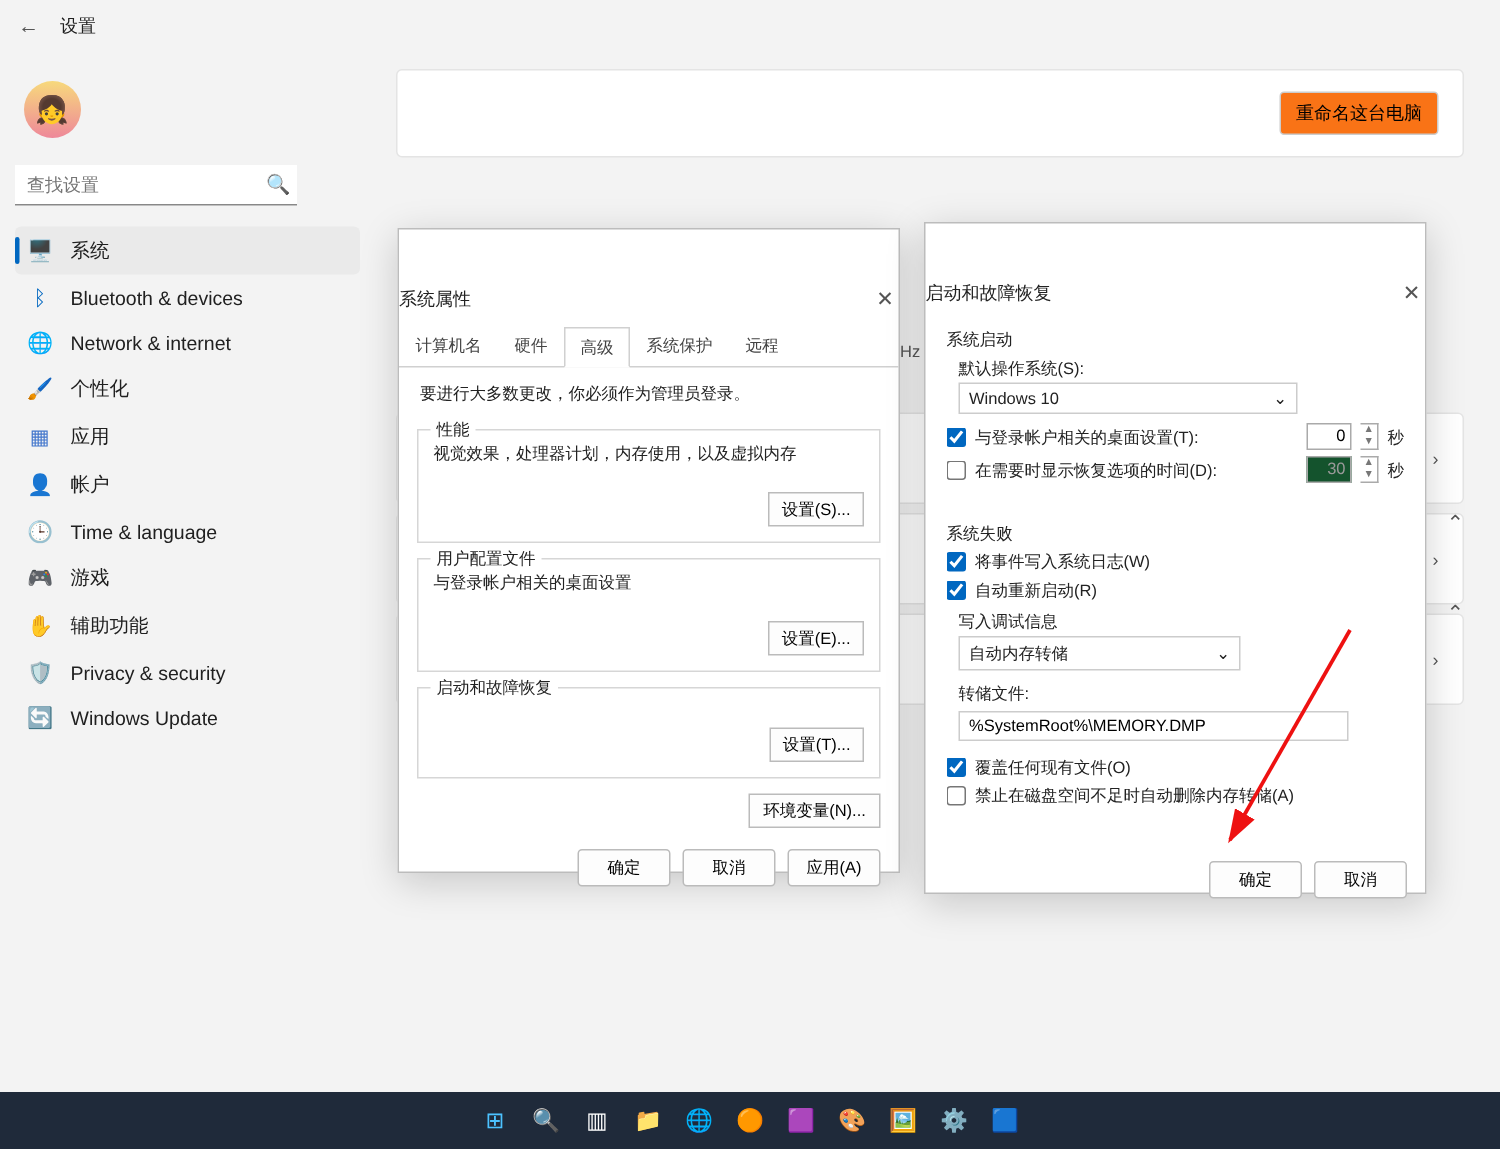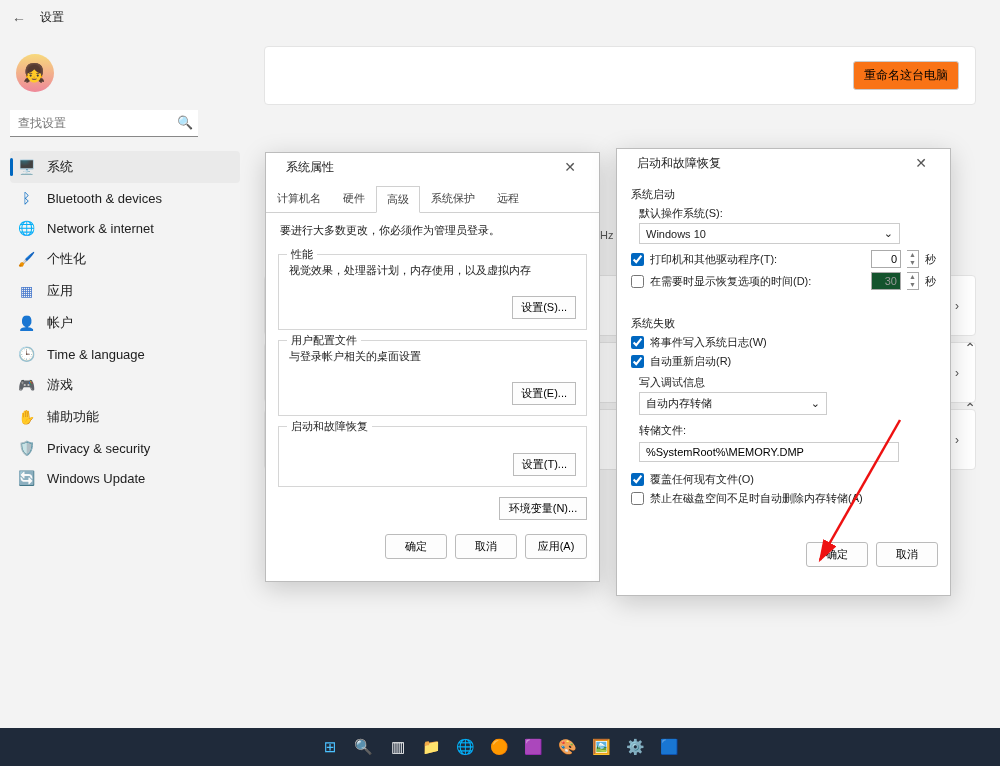--- a/index.html
+++ b/index.html
@@ -28,21 +28,21 @@
 .card { background: #fff; border: 1px solid #e4e4e4; border-radius: 4px; padding: 12px 16px; display:flex; align-items:center; gap:14px; margin-bottom:6px; cursor:pointer; }
 .card .txt .t1 { font-size: 13px; }
 .card .txt .t2 { font-size: 11px; color: #666; margin-top:2px; }
 .card .chev { margin-left:auto; color:#555; }
 .topcard { display:flex; justify-content:flex-end; padding: 14px 16px; margin-bottom: 146px; }
 .btn-mini { border:1px solid #ccc; background:#f97316; border-radius:3px; padding:5px 10px; font-size:12px; cursor:pointer; }
 .related { font-size:13px; color:#555; margin:12px 0 6px 6px; }
 
 
 .dialog { position:absolute; background:#fff; border:1px solid #bcbcbc; box-shadow:0 6px 24px rgba(0,0,0,.18); font-size:11px; color:#222; }
-.dlg-title { height:28px; display:flex; align-items:center; padding:0 20px; border-bottom:0; font-size:12px; }
+.dlg-title { height:28px; display:flex; align-items:center; padding:0 0; border-bottom:0; font-size:12px;margin-top:32px; }
 .dlg-close { margin-left:auto; font-size:14px; cursor:pointer; color:#555; width:18px; text-align:center; }
 .groupbox { border:1px solid #d6d6d6; margin:6px 12px 10px; padding:8px 10px 10px 10px; position:relative; }
 .groupbox .glabel { position:absolute; top:-8px; left:8px; background:#fff; padding:0 4px; font-size:11px; }
 .dlg-btn { border:1px solid #bbb; background:#fdfdfd; border-radius:3px; padding:4px 0; width:62px; font-size:11px; cursor:pointer; }
 .dlg-btns { display:flex; gap:8px; justify-content:flex-end; padding:10px 12px; }
 
 
 .dlg1 { left:265px; top:152px; width:335px; height:430px; }
 .tabrow { display:flex; border-bottom:1px solid #d0d0d0; padding:4px 10px 0 0; gap:0; }
 .tab { padding:5px 10px; border:1px solid transparent; font-size:11px; color:#444; cursor:pointer; }
@@ -219,27 +219,27 @@
 </div>
 
 <div class="dialog dlg2">
   <div class="dlg-title">
     <span>启动和故障恢复</span>
     <span class="dlg-close">✕</span>
   </div>
   <div class="d2-sec">
     <div class="sec-title">系统启动</div>
     <div style="margin:2px 0 2px 8px;">默认操作系统(S):</div>
-    <div class="sel" style="margin:2px 0 6px 8px; width:261px;">
+    <div class="sel" style="margin:2px 0 6px 8px; width:226px;">
       <span>Windows 10</span>
       <span> ⌄</span>
     </div>
     <div class="field">
       <input type="checkbox" checked="" style="">
-      <span>打印机和其他驱动程序(T):</span>
+      <span>与登录帐户相关的桌面设置(T):</span>
       <div class="numbox">
         <input class="numinp" value="0" style="">
         <div class="spinner">
             <div>▲</div>
             <div>▼</div>
           </div>
         <span>秒</span>
       </div>
     </div>
     <div class="field">

